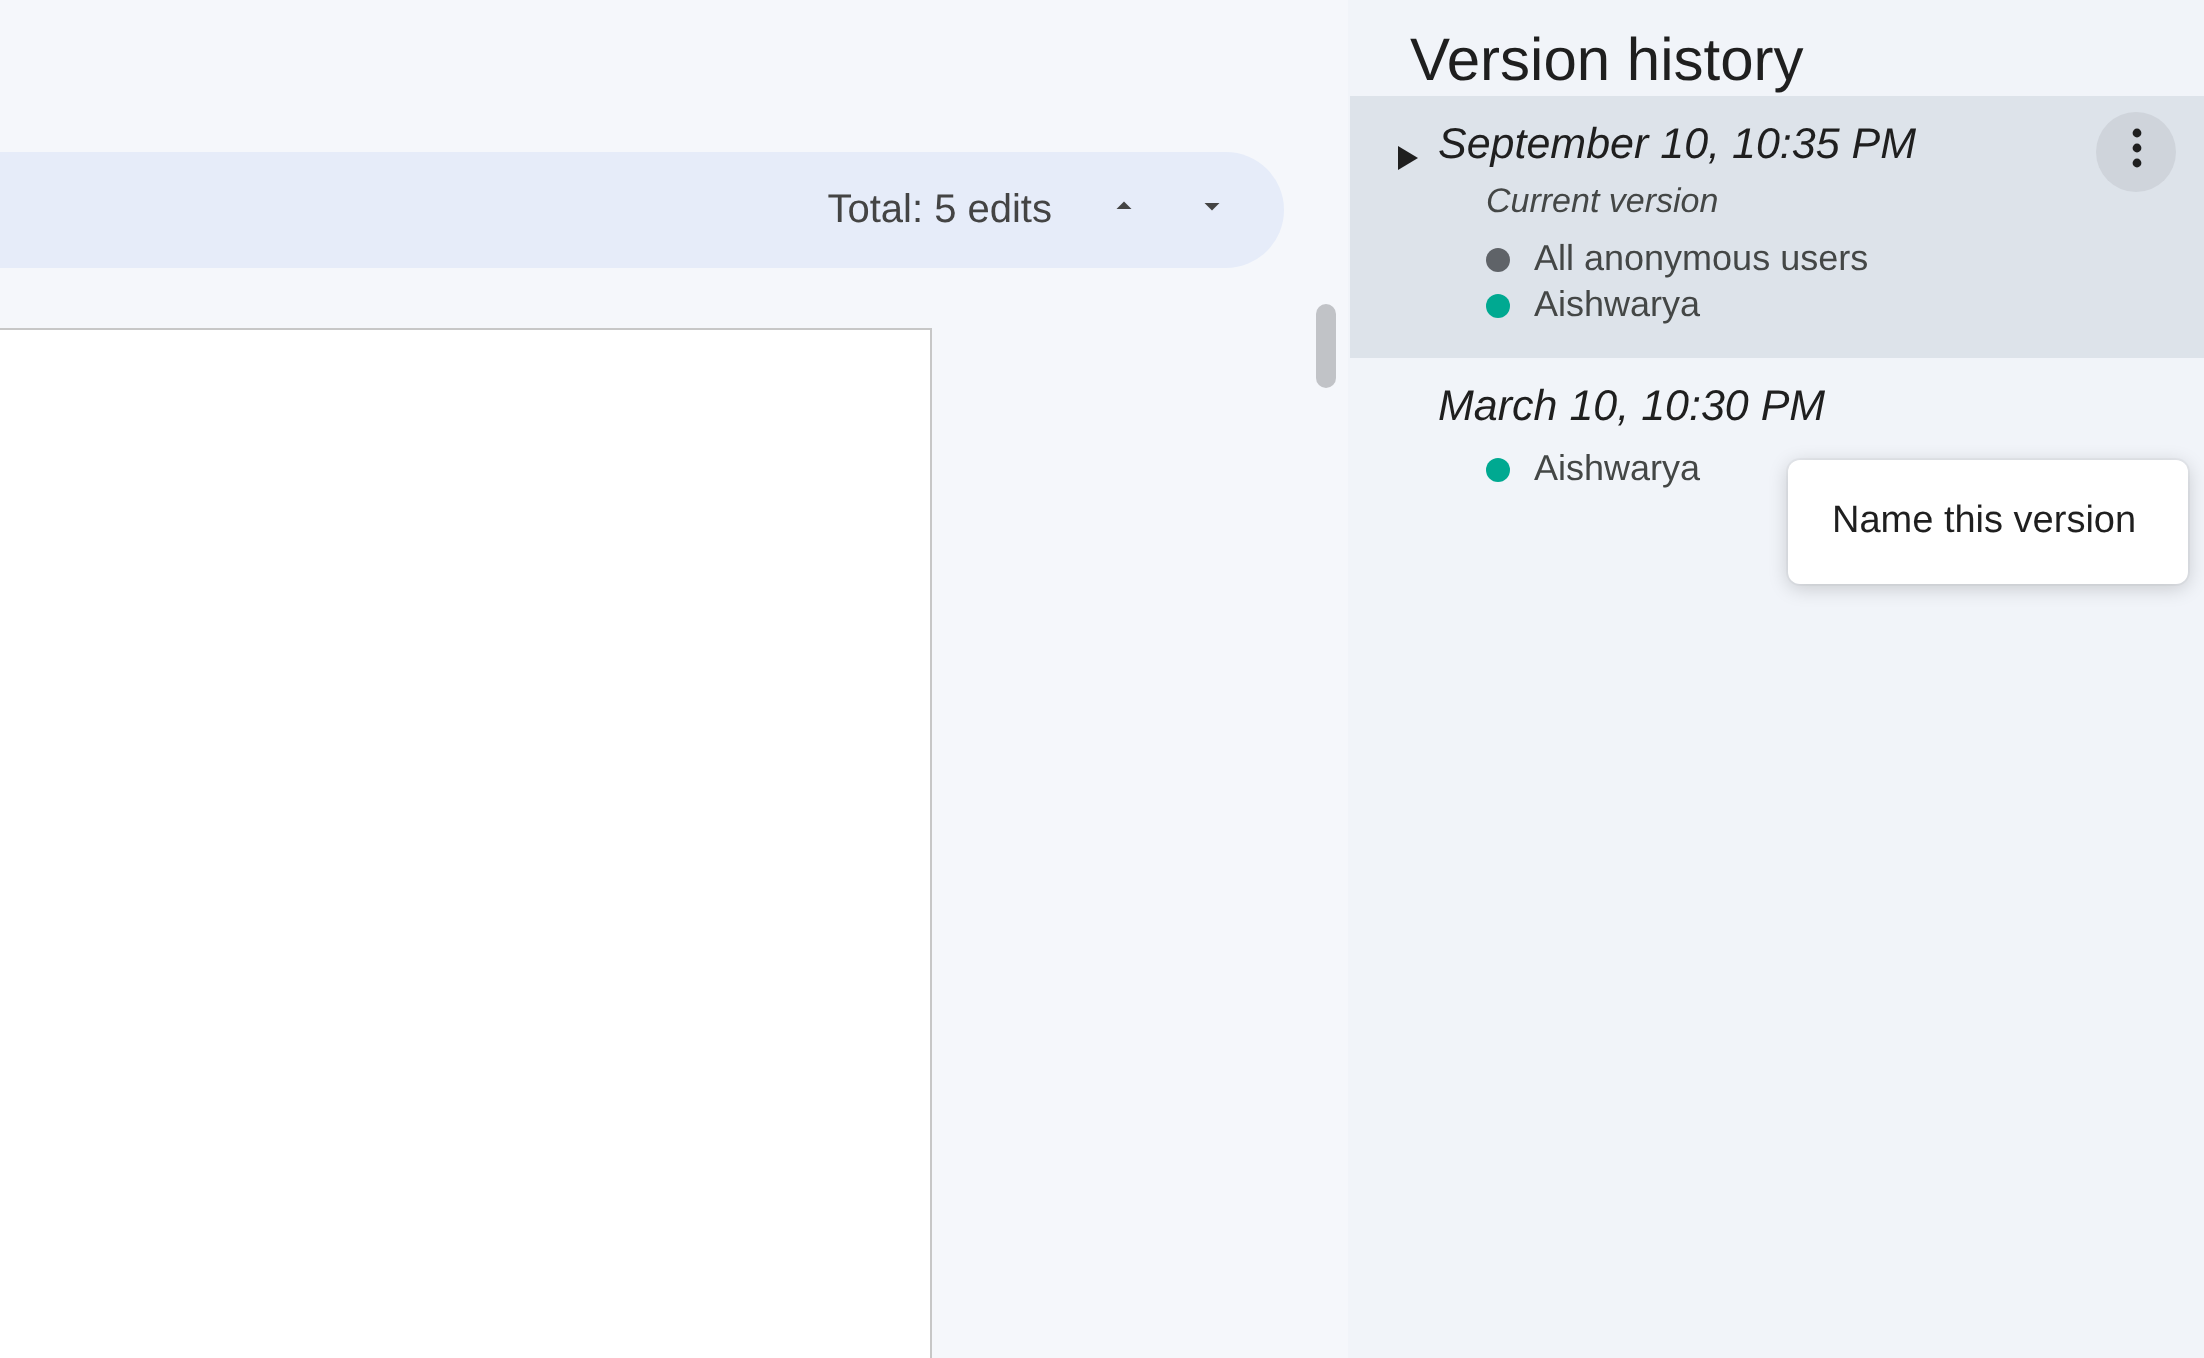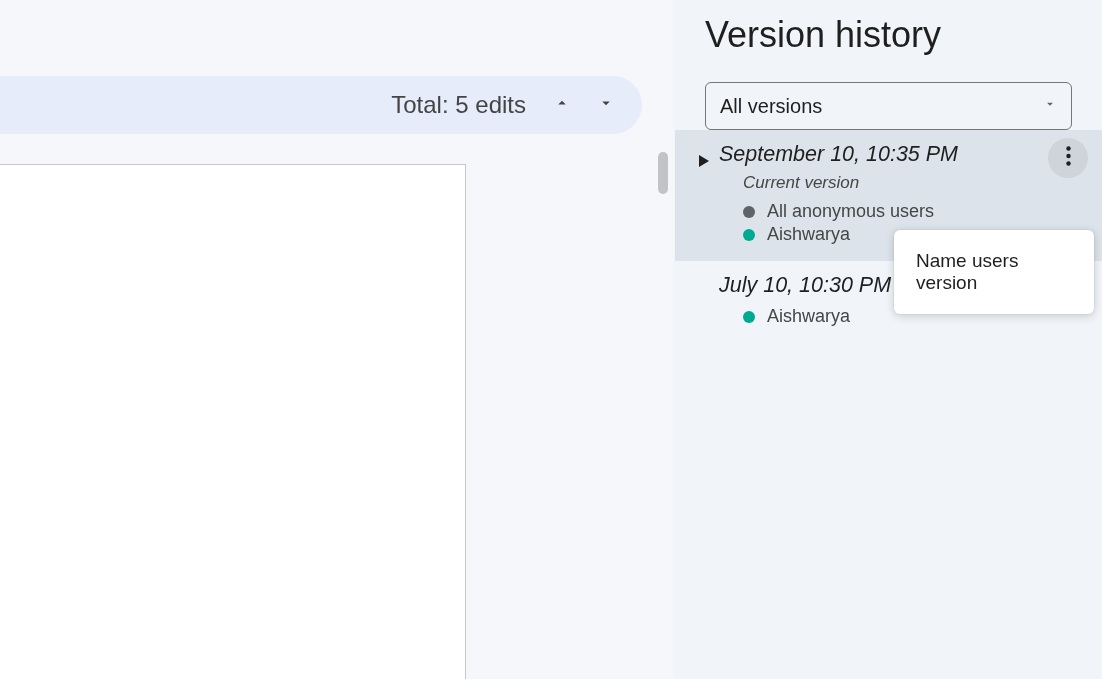--- a/index.html
+++ b/index.html
@@ -31,21 +31,21 @@
     height: 58px;
     background: #e6ecf9;
     border-radius: 29px;
     display: flex;
     align-items: center;
     justify-content: flex-end;
     padding-right: 16px;
     gap: 4px;
   }
   .edits-label {
-    font-size: 24px;
+    font-size: 20px;
     color: #444;
     margin-right: 12px;
   }
   .chev-btn {
     width: 40px;
     height: 40px;
     border-radius: 50%;
     display: flex;
     align-items: center;
     justify-content: center;
@@ -103,21 +103,21 @@
 
   
   .vh-panel {
     width: 428px;
     flex-shrink: 0;
     background: #f1f4f9;
     border-left: 1px solid #f1f4f9;
     position: relative;
   }
   .vh-title {
-    font-size: 36px;
+    font-size: 30px;
     font-weight: 400;
     color: #1f1f1f;
     padding: 14px 30px 0 30px;
   }
   .vh-filter {
     margin: 26px 30px 0 30px;
     height: 48px;
     border: 1px solid #747775;
     border-radius: 6px;
     background: transparent;
@@ -253,28 +253,20 @@
       <div class="doc-body2">
         <div>hat engages users, showcases key</div>
       </div>
     </div>
 
   </div>
 
   <div class="vh-panel">
     <div class="vh-title">Version history</div>
 
-    <div class="vh-filter">
-      <span class="vh-filter-label">All versions</span>
-      <span>
-        <svg viewBox="0 0 24 24">
-            <path d="M7 10l5 5 5-5z"></path>
-          </svg>
-      </span>
-    </div>
 
 
     <div class="version-item selected">
       <div class="version-head">
         <span class="expand-icon">
           <svg viewBox="0 0 10 12">
               <path d="M0 0 L10 6 L0 12 Z"></path>
             </svg>
         </span>
         <span class="version-time">September 10, 10:35 PM</span>
@@ -296,26 +288,26 @@
               <circle cx="2.5" cy="10" r="2.2"></circle>
               <circle cx="2.5" cy="17.5" r="2.2"></circle>
             </svg>
         </span>
       </div>
     </div>
 
     <div class="version-item">
       <div class="version-head">
         <span class="expand-icon"></span>
-        <span class="version-time">July 10, 10:30 PM</span>
+        <span class="version-time">March 10, 10:30 PM</span>
       </div>
       <div class="editor-row" style="margin-top:8px">
         <span class="editor-dot" style="background:#00a991"></span>
         <span class="editor-name">Aishwarya</span>
       </div>
     </div>
 
     <div class="context-menu">
-      <div class="context-menu-item">Name users version</div>
+      <div class="context-menu-item">Name this version</div>
     </div>
 
   </div>
 </div>
 
 </body></html>

